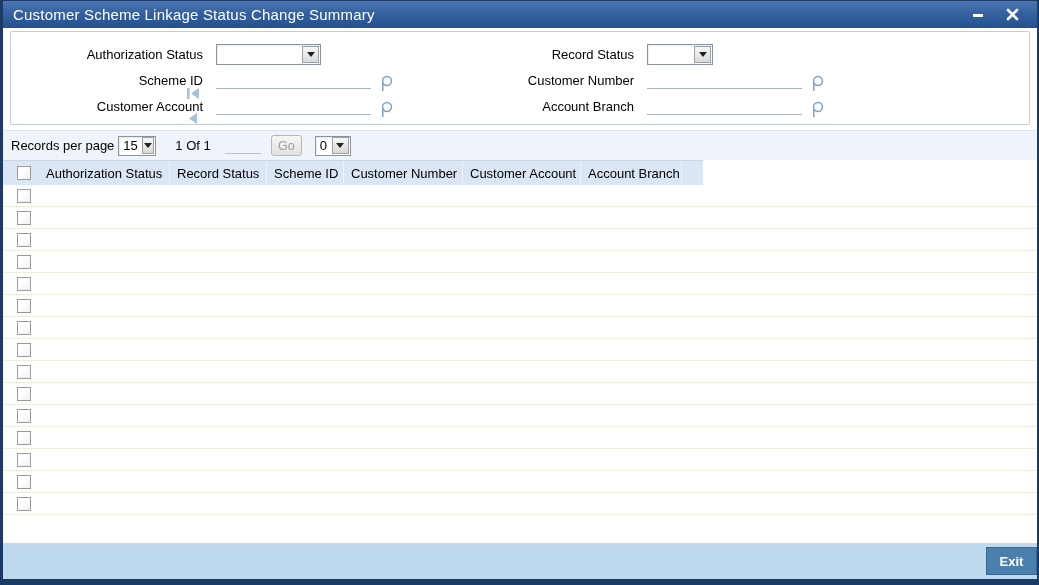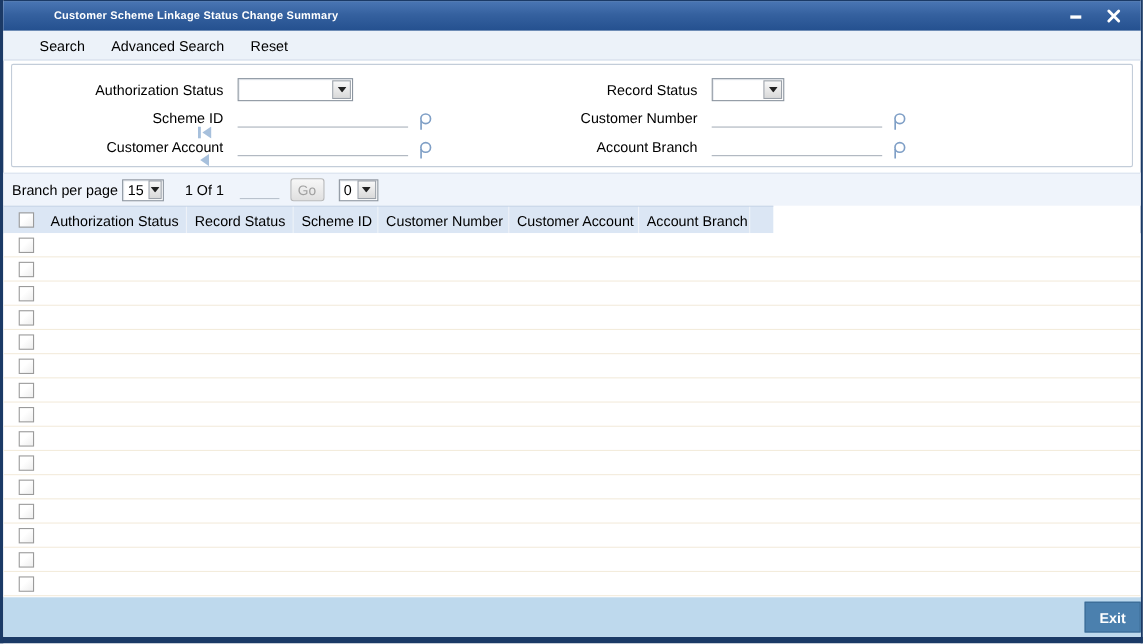--- a/index.html
+++ b/index.html
@@ -17,21 +17,21 @@
 
   
   .titlebar {
     height: 28px; flex: 0 0 28px;
     background: linear-gradient(to bottom, #4a76b4 0%, #35619f 45%, #24508f 100%);
     border-top: 1px solid #1b3a66;
     display: flex; align-items: center;
     padding: 0 10px;
     color: #fff;
   }
-  .titlebar .title { font-weight: bold; font-size: 10px; letter-spacing: .2px; margin-left: 36px; }
+  .titlebar .title { font-weight: normal; font-size: 15px; letter-spacing: .2px; }
   .titlebar .controls { margin-left: auto; display: flex; align-items: center; gap: 16px; padding-right: 6px; }
   .tb-btn { width: 18px; height: 18px; display: flex; align-items: center; justify-content: center; cursor: pointer; }
 
   
   .toolbar {
     height: 27px; flex: 0 0 27px;
     background: #ecf2f9;
     border-bottom: 1px solid #d4dde9;
     display: flex; align-items: center; gap: 24px;
     padding-left: 33px;
@@ -175,25 +175,20 @@
           </svg>
       </span>
       <span class="tb-btn">
         <svg width="13" height="13" viewBox="0 0 13 13">
             <path d="M2 2 L11 11 M11 2 L2 11" stroke="#fff" stroke-width="2.6" stroke-linecap="round"></path>
           </svg>
       </span>
     </div>
   </div>
 
-  <div class="toolbar">
-    <span class="tb-item">Search</span>
-    <span class="tb-item">Advanced Search</span>
-    <span class="tb-item">Reset</span>
-  </div>
 
   <div class="form-box">
     <div class="form-col left">
       <div class="field-row">
         <span class="lbl">Authorization Status</span>
         <div class="combo w-auth">
           <span class="combo-val"></span>
           <span class="combo-btn">
             <svg width="8" height="5" viewBox="0 0 8 5">
                 <path d="M0 0 L8 0 L4 5 Z" fill="#222"></path>
@@ -260,21 +255,21 @@
                 <circle cx="7" cy="6" r="4.4" fill="none" stroke="#7f9fc6" stroke-width="1.5"></circle>
                 <line x1="2.8" y1="7.5" x2="2.8" y2="16" stroke="#7f9fc6" stroke-width="1.5"></line>
               </svg>
           </span>
         </div>
       </div>
     </div>
   </div>
 
   <div class="records-bar">
-    <span class="rpp-label">Branch per page</span>
+    <span class="rpp-label">Records per page</span>
     <div class="combo w-rpp">
       <span class="combo-val">15</span>
       <span class="combo-btn">
         <svg width="8" height="5" viewBox="0 0 8 5">
             <path d="M0 0 L8 0 L4 5 Z" fill="#222"></path>
           </svg>
       </span>
     </div>
 
     <div class="pag-group">

